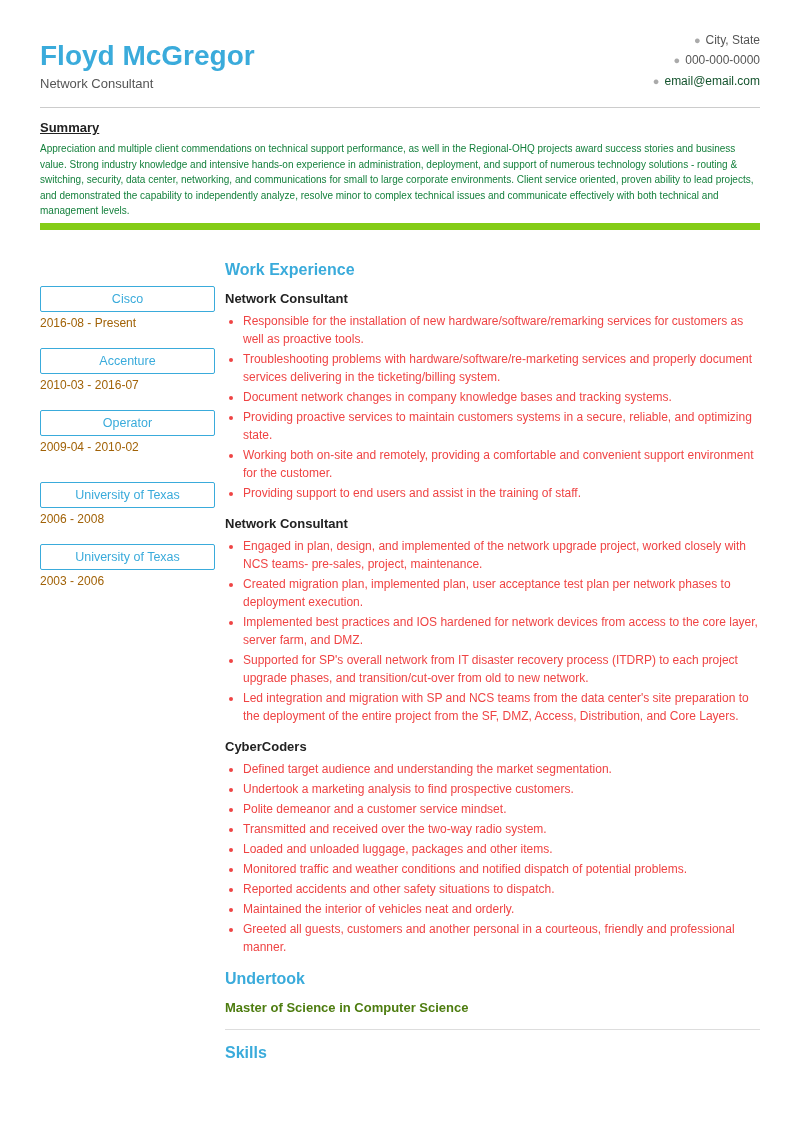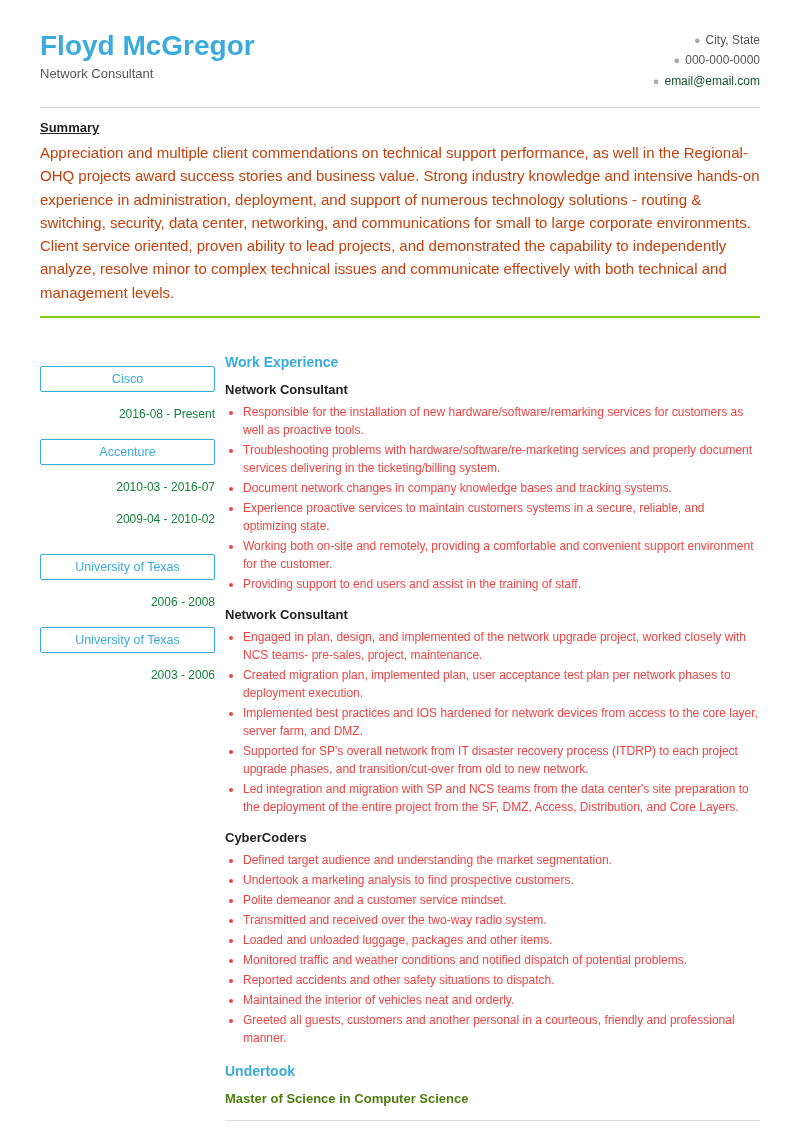--- a/index.html
+++ b/index.html
@@ -14,21 +14,21 @@
     .resume {
       width: 800px;
       min-height: 1128px;
       background: #fff;
       padding: 30px 40px 40px 40px;
     }
     
     .header {
       display: flex;
       justify-content: space-between;
-      align-items: flex-start;
+      align-items: flex-end;
       margin-bottom: 16px;
     }
     .header-left h1 {
       font-size: 28px;
       color: #3aabdb;
       font-weight: bold;
       margin-bottom: 4px;
     }
     .header-left .subtitle {
       font-size: 13px;
@@ -51,71 +51,71 @@
       color: #14532d;
       text-decoration: none;
     }
     hr.divider {
       border: none;
       border-top: 1px solid #ccc;
       margin: 12px 0;
     }
     
     .summary-section {
-      margin-bottom: 20px;
-      padding-bottom: 12px;
-      border-bottom: 2px solid #84cc16;
+      margin-bottom: 28px;
+      padding-bottom: 4px;
+      border-bottom: 7px solid #84cc16;
     }
     .summary-section h2 {
       font-size: 13px;
       font-weight: bold;
       text-decoration: underline;
       margin-bottom: 6px;
       color: #222;
     }
     .summary-section p {
-      font-size: 15px;
+      font-size: 10px;
       line-height: 1.55;
-      color: #c2410c;
+      color: #15803d;
     }
     
     .main-content {
       display: flex;
       gap: 0;
     }
     .left-col {
       width: 185px;
       flex-shrink: 0;
       padding-right: 10px;
     }
     .right-col {
       flex: 1;
     }
     
     .section-header {
-      font-size: 14px;
+      font-size: 16px;
       color: #3aabdb;
       font-weight: bold;
       margin-bottom: 12px;
-      margin-top: 16px;
+      margin-top: 3px;
     }
     
     .company-badge {
       border: 1.5px solid #3aabdb;
       color: #3aabdb;
       text-align: center;
       padding: 5px 8px;
       font-size: 12.5px;
-      margin-bottom: 15px;
+      margin-bottom: 4px;
       border-radius: 2px;
     }
     .date-range {
       font-size: 12px;
-      color: #15803d;
-      text-align: right;
+      color: #a16207;
+      text-align: left;
       margin-bottom: 18px;
     }
     
     .job-title {
       font-size: 13px;
       font-weight: bold;
       color: #222;
       margin-bottom: 6px;
     }
     .job-bullets {
@@ -187,20 +187,21 @@
     <div class="left-col">
 
       <div style="margin-top: 28px;">
 
         <div class="company-badge">Cisco</div>
         <div class="date-range">2016-08 - Present</div>
 
         <div class="company-badge">Accenture</div>
         <div class="date-range">2010-03 - 2016-07</div>
 
+        <div class="company-badge">Operator</div>
         <div class="date-range">2009-04 - 2010-02</div>
       </div>
 
       <div style="margin-top: 28px;">
         <div class="company-badge">University of Texas</div>
         <div class="date-range">2006 - 2008</div>
 
         <div class="company-badge">University of Texas</div>
         <div class="date-range">2003 - 2006</div>
       </div>
@@ -210,21 +211,21 @@
 
       <div>
         <div class="section-header">Work Experience</div>
 
         <div>
           <div class="job-title">Network Consultant</div>
           <ul class="job-bullets">
             <li>Responsible for the installation of new hardware/software/remarking services for customers as well as proactive tools.</li>
             <li>Troubleshooting problems with hardware/software/re-marketing services and properly document services delivering in the ticketing/billing system.</li>
             <li>Document network changes in company knowledge bases and tracking systems.</li>
-            <li>Experience proactive services to maintain customers systems in a secure, reliable, and optimizing state.</li>
+            <li>Providing proactive services to maintain customers systems in a secure, reliable, and optimizing state.</li>
             <li>Working both on-site and remotely, providing a comfortable and convenient support environment for the customer.</li>
             <li>Providing support to end users and assist in the training of staff.</li>
           </ul>
         </div>
 
         <div>
           <div class="job-title">Network Consultant</div>
           <ul class="job-bullets">
             <li>Engaged in plan, design, and implemented of the network upgrade project, worked closely with NCS teams- pre-sales, project, maintenance.</li>
             <li>Created migration plan, implemented plan, user acceptance test plan per network phases to deployment execution.</li>

